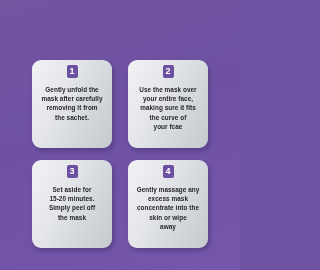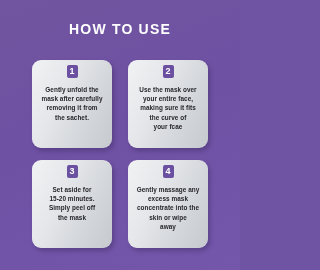--- a/index.html
+++ b/index.html
@@ -78,21 +78,20 @@
     letter-spacing: 0.05px;
     width: 100%;
     white-space: pre-line;
   }
 </style>
 </head>
 <body>
 
 <div class="poster">
 
-  <div class="title">HOW TO USE</div>
 
   <div class="grid">
 
     <div class="card">
       <div class="badge">1</div>
       <div class="card-text">Gently unfold the
 mask after carefully
 removing it from
 the sachet.</div>
     </div>

